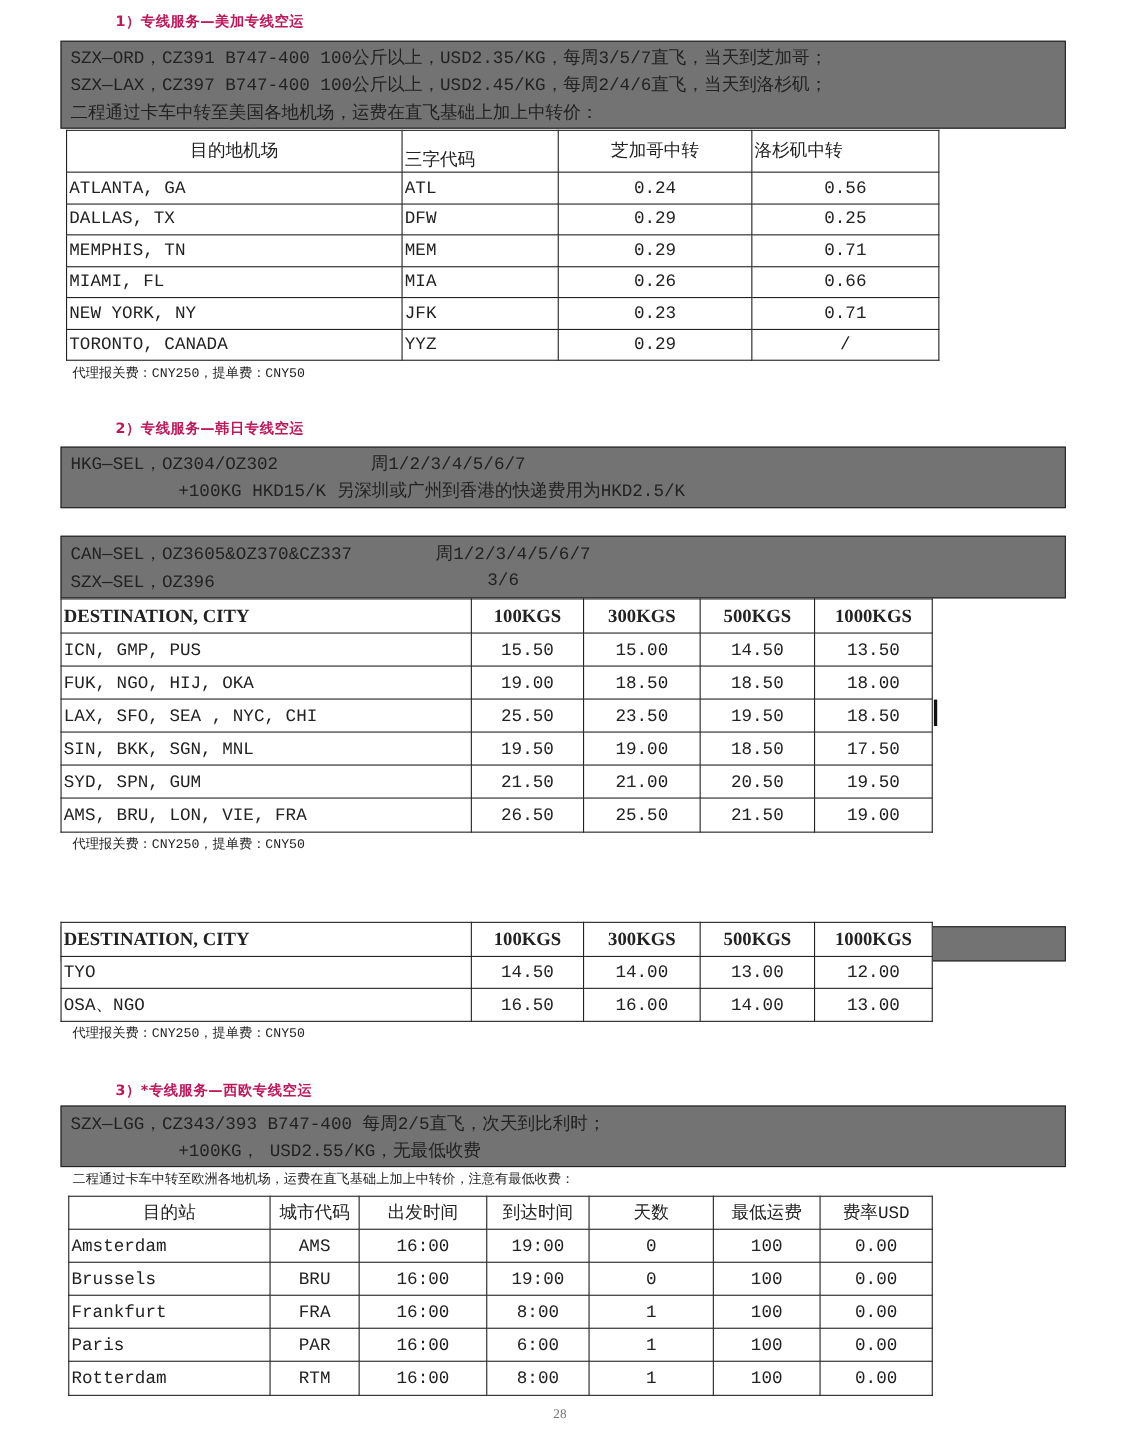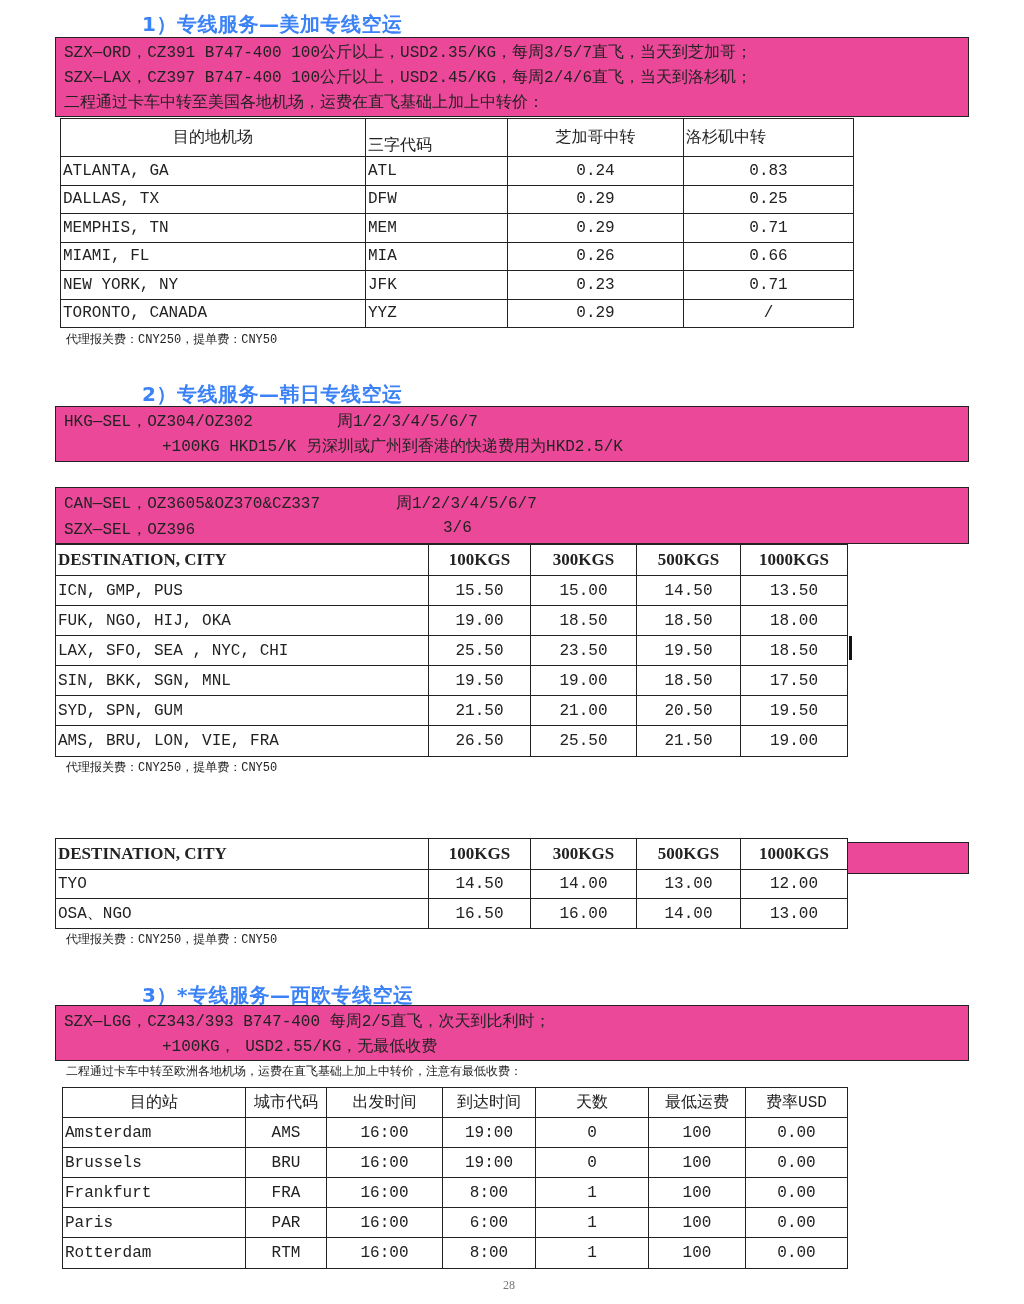--- a/index.html
+++ b/index.html
@@ -4,25 +4,25 @@
 <style>
   html, body { margin: 0; padding: 0; }
   body {
     width: 1024px; height: 1304px; position: relative; overflow: hidden;
     background: #ffffff; color: #1a1a1a;
     font-family: "Liberation Mono", "DejaVu Sans Mono", monospace;
     font-size: 16px;
   }
   .abs { position: absolute; }
   .heading {
-    font-family: "DejaVu Sans", sans-serif; font-weight: bold; font-size: 20px;
-    color: #3b82f6; letter-spacing: 0.5px; white-space: nowrap; margin-left: 37px;
+    font-family: "DejaVu Sans", sans-serif; font-weight: bold; font-size: 13px;
+    color: #be185d; letter-spacing: 0.5px; white-space: nowrap;
   }
   .box {
-    position: absolute; border: 1.5px solid #222; box-sizing: border-box; background: #ec4899;
+    position: absolute; border: 1.5px solid #222; box-sizing: border-box; background: #737373;
   }
   .line {
     position: absolute; white-space: nowrap; font-size: 16px; color: #222;
     font-family: "Liberation Mono", "DejaVu Sans Mono", monospace;
   }
   .note {
     position: absolute; white-space: nowrap; font-size: 12px; color: #222;
     font-family: "Liberation Mono", "DejaVu Sans Mono", monospace;
   }
   table.grid {
@@ -66,21 +66,21 @@
       <tr style="height:38px;padding-left:23px;">
     <th class="c">目的地机场</th>
     <th class="l" style="vertical-align:bottom;">三字代码</th>
     <th class="c">芝加哥中转</th>
     <th class="l">洛杉矶中转</th>
   </tr>
   <tr style="height:28.5px;">
     <td class="l">ATLANTA, GA</td>
     <td class="l">ATL</td>
     <td class="c">0.24</td>
-    <td class="c">0.83</td>
+    <td class="c">0.56</td>
   </tr>
   <tr style="height:28.5px;">
     <td class="l">DALLAS, TX</td>
     <td class="l">DFW</td>
     <td class="c">0.29</td>
     <td class="c">0.25</td>
   </tr>
   <tr style="height:28.5px;">
     <td class="l">MEMPHIS, TN</td>
     <td class="l">MEM</td>

